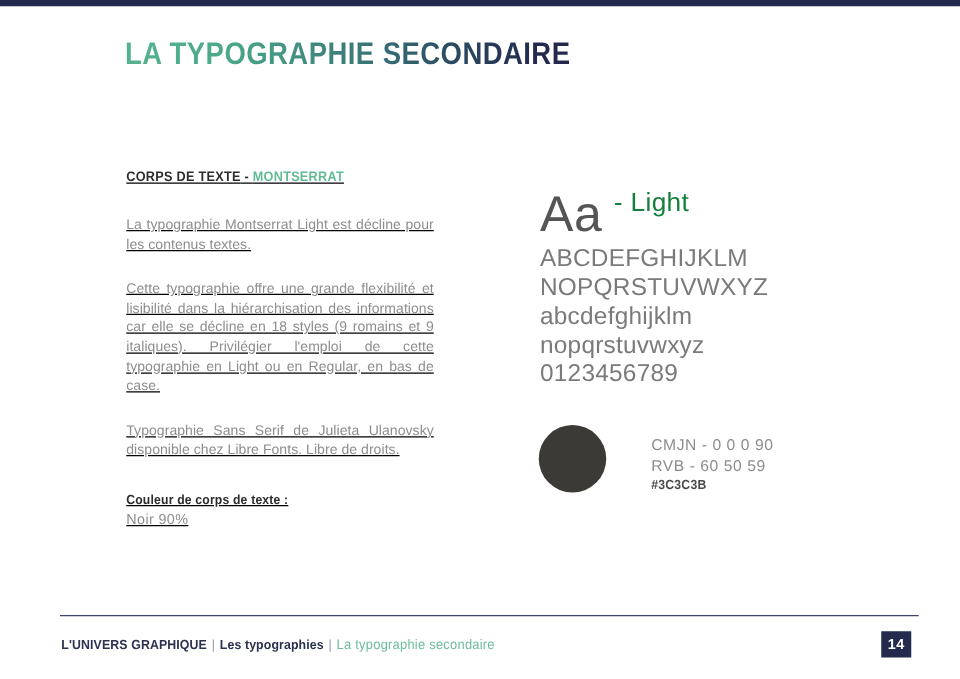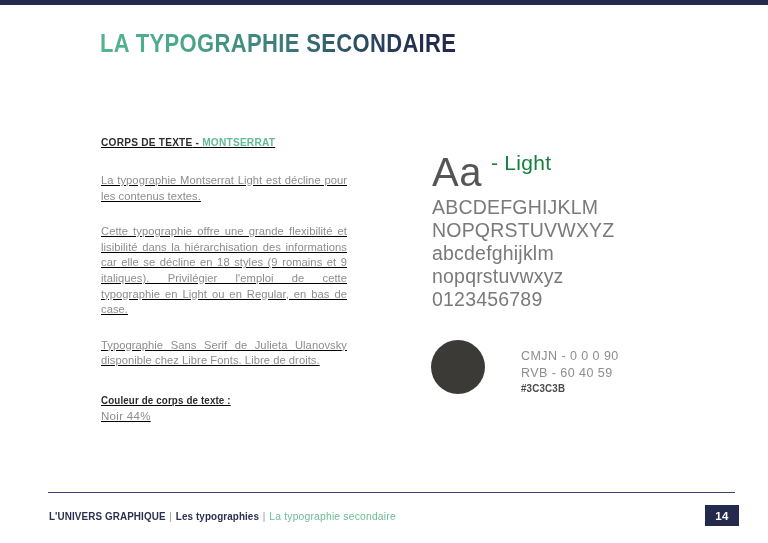--- a/index.html
+++ b/index.html
@@ -213,21 +213,21 @@
     font-family: "Liberation Sans", sans-serif;
     font-size: 11px;
     font-weight: 400;
     color: #6cbd98;
     letter-spacing: 0.2px;
   }
   .page-number {
     position: absolute;
     left: 705px;
     top: 505px;
-    width: 34px;
+    width: 24px;
     height: 21px;
     background: #232a4d;
     color: #ffffff;
     font-family: "Liberation Sans Narrow", "Liberation Sans", sans-serif;
     font-size: 11.5px;
     font-weight: 700;
     display: flex;
     align-items: center;
     justify-content: center;
     letter-spacing: 0.3px;
@@ -247,21 +247,21 @@
   </div>
 
   <div class="body-copy">
     <p>La typographie Montserrat Light est décline pour les contenus textes.</p>
     <p>Cette typographie offre une grande flexibilité et lisibilité dans la hiérarchisation des informations car elle se décline en 18 styles (9 romains et 9 italiques). Privilégier l'emploi de cette typographie en Light ou en Regular, en bas de case.</p>
     <p>Typographie Sans Serif de Julieta Ulanovsky disponible chez Libre Fonts. Libre de droits.</p>
   </div>
 
   <div class="color-note">
     <div class="note-title">Couleur de corps de texte :</div>
-    <div class="note-value">Noir 44%</div>
+    <div class="note-value">Noir 90%</div>
   </div>
 
 </div>
 
 <div class="right-col">
   <div class="specimen-head">
     <span class="specimen-aa">Aa</span>
     <span class="specimen-weight">- Light</span>
   </div>
   <div class="alphabet">
@@ -270,21 +270,21 @@
     <div>abcdefghijklm</div>
     <div>nopqrstuvwxyz</div>
     <div>0123456789</div>
   </div>
 </div>
 
 <div class="swatch-block">
   <div class="swatch-circle"></div>
   <div class="swatch-values">
     <div class="val">CMJN - 0 0 0 90</div>
-    <div class="val">RVB - 60 40 59</div>
+    <div class="val">RVB - 60 50 59</div>
     <div class="hex">#3C3C3B</div>
   </div>
 </div>
 
 <div class="footer-rule"></div>
 <div class="footer-text">
   <span>L'UNIVERS GRAPHIQUE</span>
   <span class="sep">|</span>
   <span>Les typographies</span>
   <span class="sep">|</span>

